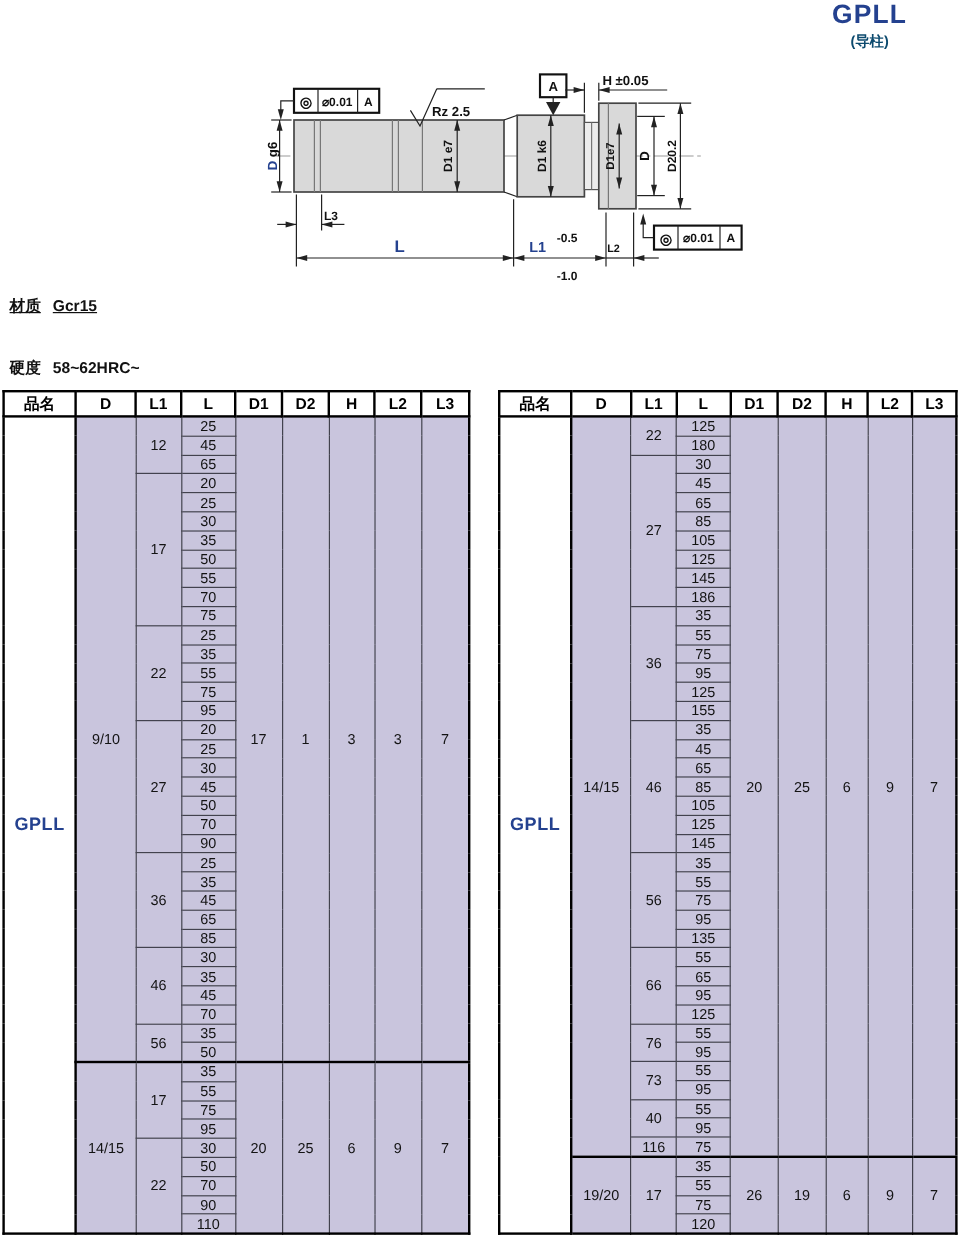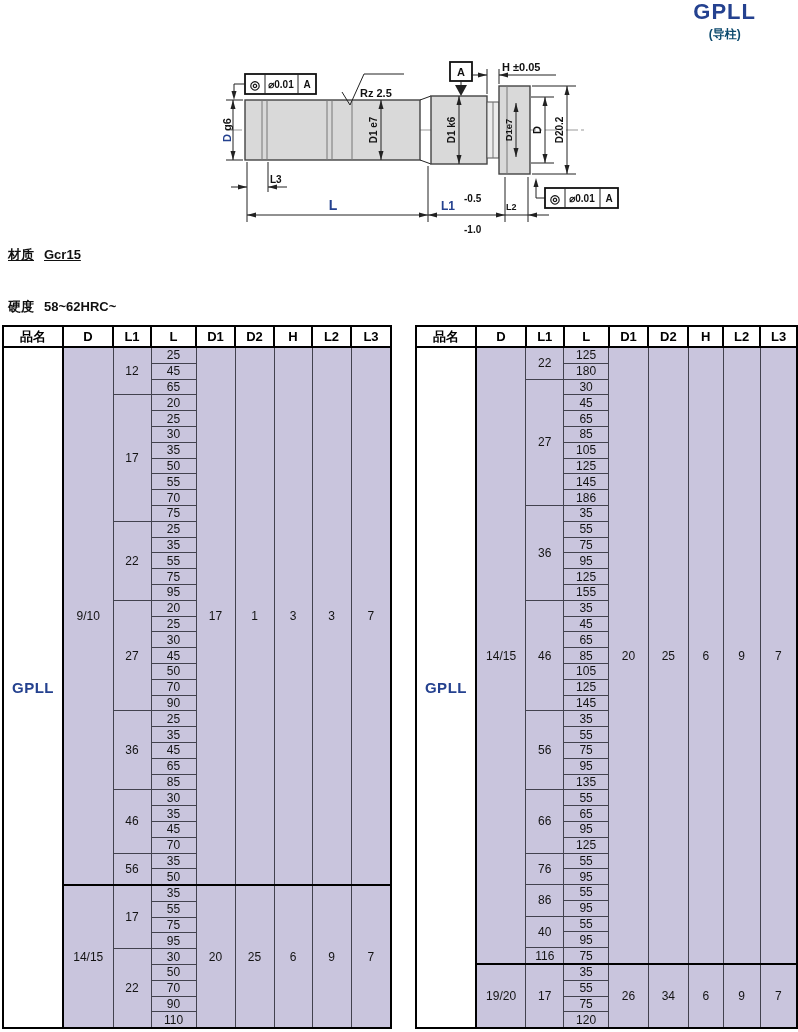--- a/index.html
+++ b/index.html
@@ -516,21 +516,21 @@
           <td>125</td>
         </tr>
         <tr>
           <td rowspan="2">76</td>
           <td>55</td>
         </tr>
         <tr>
           <td>95</td>
         </tr>
         <tr>
-          <td rowspan="2">86</td>
+          <td rowspan="2">73</td>
           <td>55</td>
         </tr>
         <tr>
           <td>95</td>
         </tr>
         <tr>
           <td rowspan="2">40</td>
           <td>55</td>
         </tr>
         <tr>
@@ -538,21 +538,21 @@
         </tr>
         <tr>
           <td rowspan="1">116</td>
           <td>75</td>
         </tr>
         <tr>
           <td rowspan="4" class="gs">19/20</td>
           <td rowspan="4" class="gs">17</td>
           <td class="gs">35</td>
           <td rowspan="4" class="gs">26</td>
-          <td rowspan="4" class="gs">34</td>
+          <td rowspan="4" class="gs">19</td>
           <td rowspan="4" class="gs">6</td>
           <td rowspan="4" class="gs">9</td>
           <td rowspan="4" class="gs">7</td>
         </tr>
         <tr>
           <td>55</td>
         </tr>
         <tr>
           <td>75</td>
         </tr>

